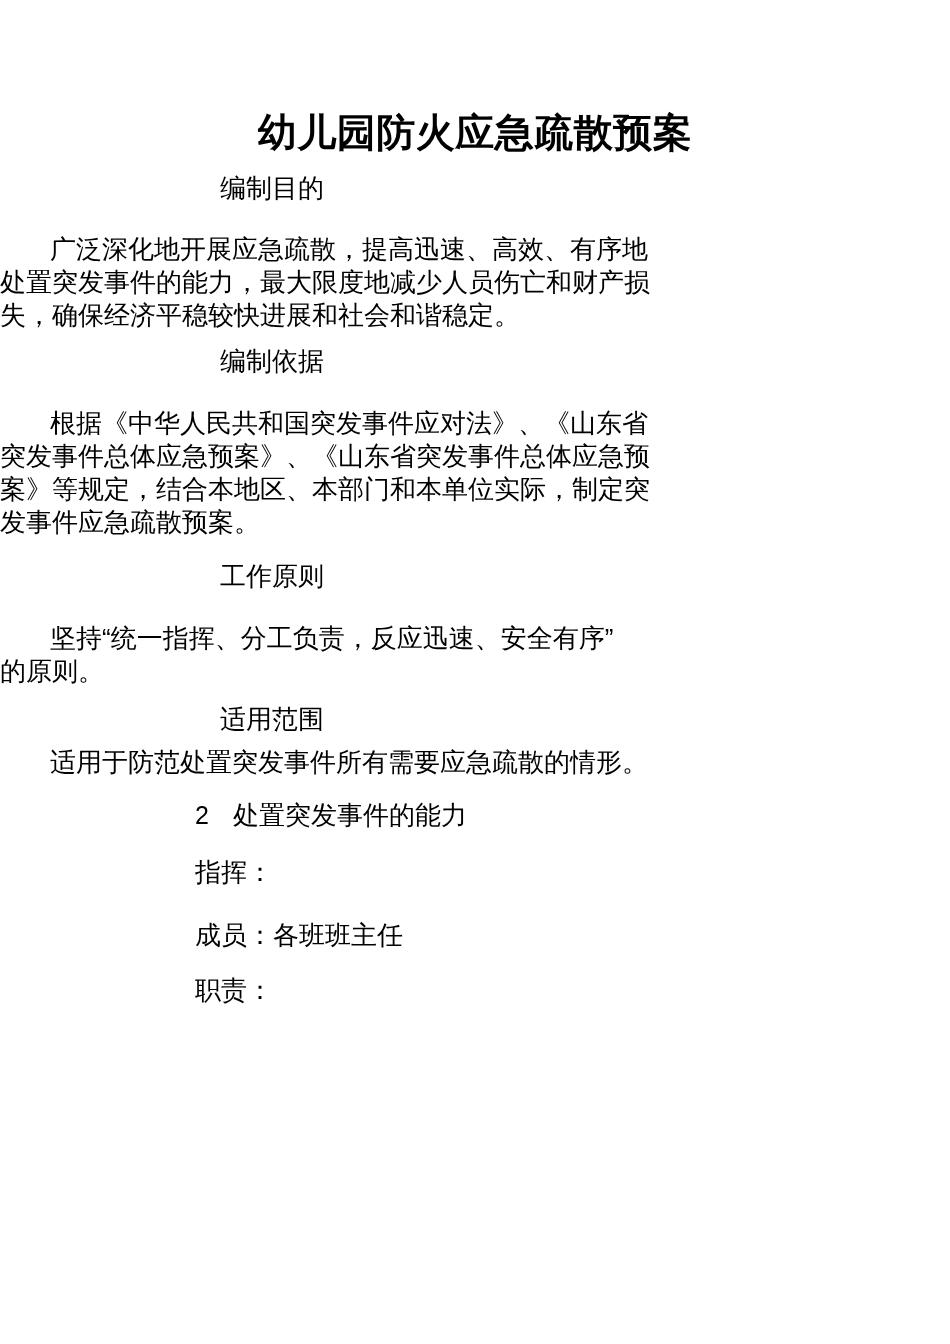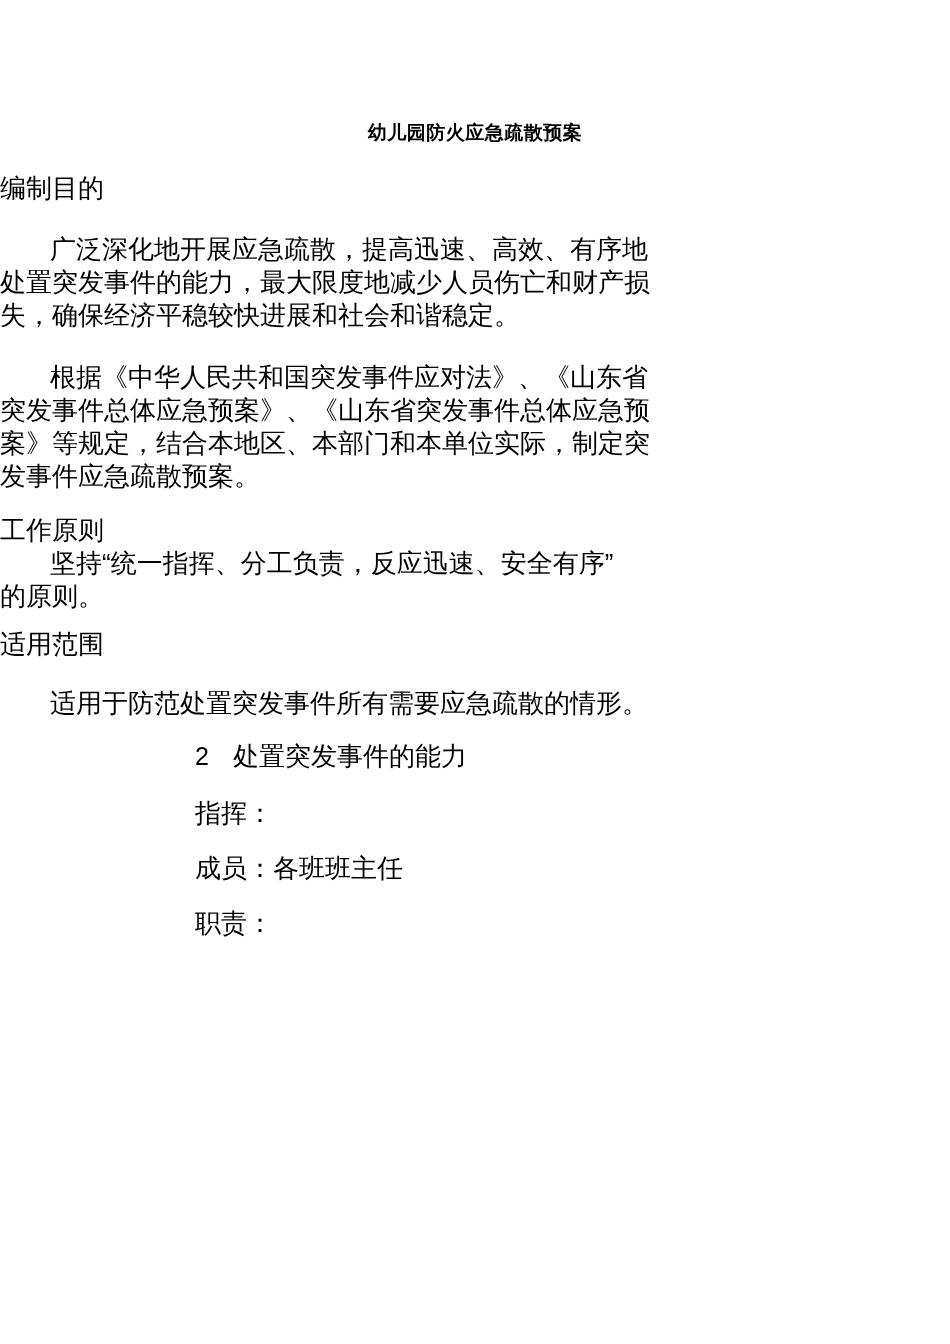--- a/index.html
+++ b/index.html
@@ -14,39 +14,40 @@
     background: #ffffff;
     color: #000000;
     font-family: "Liberation Sans", "DejaVu Sans", sans-serif;
     overflow: hidden;
   }
   .title {
     margin: 113px 0 0 0;
     padding: 0;
     width: 950px;
     text-align: center;
-    font-size: 19px;
+    font-size: 39px;
     font-weight: bold;
     line-height: 40px;
     letter-spacing: 0.5px;
   }
   .body-block {
     margin: 0;
     padding-right: 140px;
     font-size: 26px;
     line-height: 33px;
     white-space: nowrap;
   }
   .line {
     line-height: 33px;
   }
   .line.indent {
     padding-left: 50px;
   }
   .subheading {
+    padding-left: 220px;
   }
   .numbered {
     padding-left: 195px;
   }
   .numbered .num {
     display: inline-block;
     min-width: 38px;
     font-size: 25px;
   }
   .label-line {
@@ -62,43 +63,44 @@
 
 
   <p class="body-block subheading" style="margin-top:19px">编制目的</p>
 
   <div class="body-block" style="margin-top:28px">
     <div class="line indent">广泛深化地开展应急疏散，提高迅速、高效、有序地</div>
     <div class="line">处置突发事件的能力，最大限度地减少人员伤亡和财产损</div>
     <div class="line">失，确保经济平稳较快进展和社会和谐稳定。</div>
   </div>
 
+  <p class="body-block subheading" style="margin-top:13px">编制依据</p>
 
   <div class="body-block" style="margin-top:29px">
     <div class="line indent">根据《中华人民共和国突发事件应对法》、《山东省</div>
     <div class="line">突发事件总体应急预案》、《山东省突发事件总体应急预</div>
     <div class="line">案》等规定，结合本地区、本部门和本单位实际，制定突</div>
     <div class="line">发事件应急疏散预案。</div>
   </div>
 
   <p class="body-block subheading" style="margin-top:21px">工作原则</p>
 
-  <div class="body-block" style="">
+  <div class="body-block" style="margin-top:29px">
     <div class="line indent">坚持“统一指挥、分工负责，反应迅速、安全有序”</div>
     <div class="line">的原则。</div>
   </div>
 
   <p class="body-block subheading" style="margin-top:15px">适用范围</p>
 
-  <div class="body-block" style="margin-top:26px">
+  <div class="body-block" style="margin-top:10px">
     <div class="line indent">适用于防范处置突发事件所有需要应急疏散的情形。</div>
   </div>
 
   <p class="body-block numbered" style="margin-top:20px"><span class="num">2</span><span>处置突发事件的能力</span></p>
 
 
   <p class="body-block label-line" style="margin-top:24px">指挥：</p>
 
-  <p class="body-block label-line" style="margin-top:22px">成员：各班班主任</p>
+  <p class="body-block label-line" style="margin-top:30px">成员：各班班主任</p>
 
   <p class="body-block label-line" style="margin-top:22px">职责：</p>
 
 </div>
 
 </body></html>

